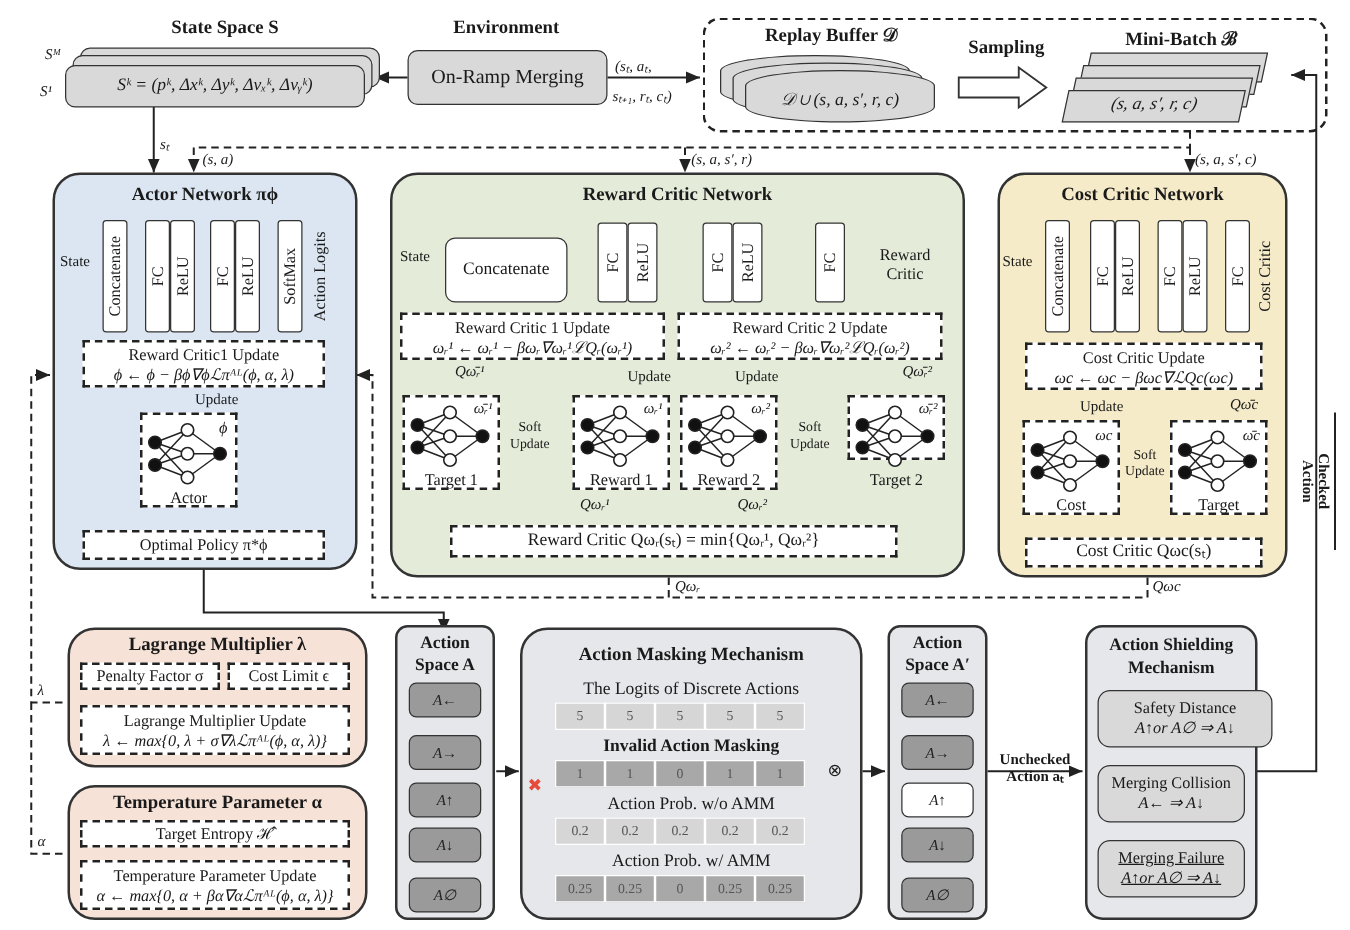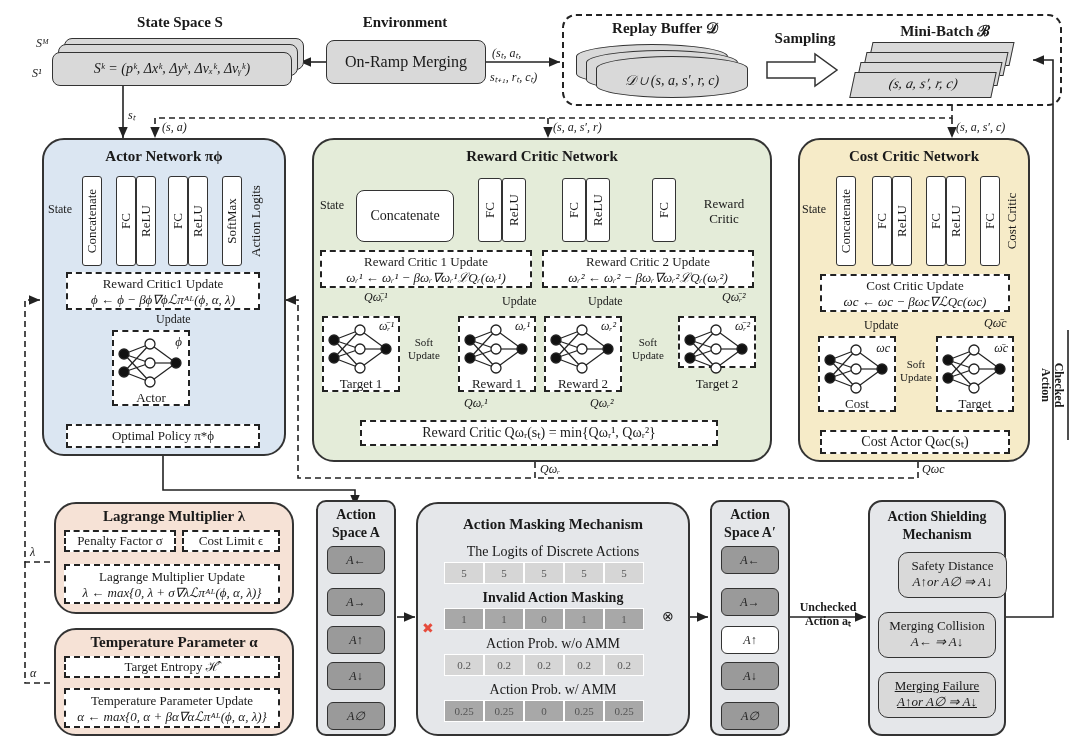--- a/index.html
+++ b/index.html
@@ -368,21 +368,21 @@
         <circle cx="36" cy="48" r="5" fill="#fff" stroke="#222" stroke-width="1.3"></circle>
         <circle cx="62" cy="29" r="5" fill="#111" stroke="#222" stroke-width="1.3"></circle>
       </svg>
       <div class="abs it" style="right:4px;top:2px;font-size:12px;">ω̄c</div>
       <div>Target</div>
     </div>
   <div class="lbl" style="left:100px;top:218px;text-align:center;font-size:11px;line-height:13px;">
       <div>Soft</div>
       <div>Update</div>
     </div>
-  <div class="dbox" style="left:20px;top:290px;width:190px;height:24px;line-height:20px;font-size:14px;">Cost Actor Qωc(sₜ)</div>
+  <div class="dbox" style="left:20px;top:290px;width:190px;height:24px;line-height:20px;font-size:14px;">Cost Critic Qωc(sₜ)</div>
 </div>
 
 <div class="panel pink" style="left:54px;top:502px;width:240px;height:112px;">
   <div class="abs title" style="left:0;top:4px;width:100%;">Lagrange Multiplier λ</div>
   <div class="dbox" style="left:8px;top:26px;width:112px;height:22px;line-height:18px;">Penalty Factor σ</div>
   <div class="dbox" style="left:126px;top:26px;width:98px;height:22px;line-height:18px;">Cost Limit ϵ</div>
   <div class="dbox" style="left:8px;top:60px;width:216px;height:40px;padding-top:3px;">
     <div>Lagrange Multiplier Update</div>
     <div class="it">λ ← max{0, λ + σ∇λℒπᴬᴸ(ϕ, α, λ)}</div>
   </div>
@@ -464,21 +464,21 @@
       <div class="abtn" style="left: 9px; top: 200px; width: 58px; height: 28px;">A∅</div>
     </div>
 </div>
 
 <div class="panel gray" style="left:868px;top:500px;width:138px;height:236px;border-radius:14px;">
   <div class="abs title" style="left:0;top:6px;width:100%;line-height:18px;font-size:14px;">
     <div>Action Shielding</div>
     <div>Mechanism</div>
   </div>
   <div id="shieldRules">
-      <div class="shield" style="left: 8px; top: 50px; width: 109px; height: 46px; margin-left: 20px;">
+      <div class="shield" style="left: 8px; top: 50px; width: 140px; height: 46px;">
         <div>Safety Distance</div>
         <div class="it">A↑or A∅ ⇒ A↓</div>
       </div>
       <div class="shield" style="left: 8px; top: 110px; width: 118px; height: 46px;">
         <div>Merging Collision</div>
         <div class="it">A← ⇒ A↓</div>
       </div>
       <div class="shield" style="left: 8px; top: 170px; width: 118px; height: 46px; text-decoration: underline;">
         <div>Merging Failure</div>
         <div class="it">A↑or A∅ ⇒ A↓</div>

